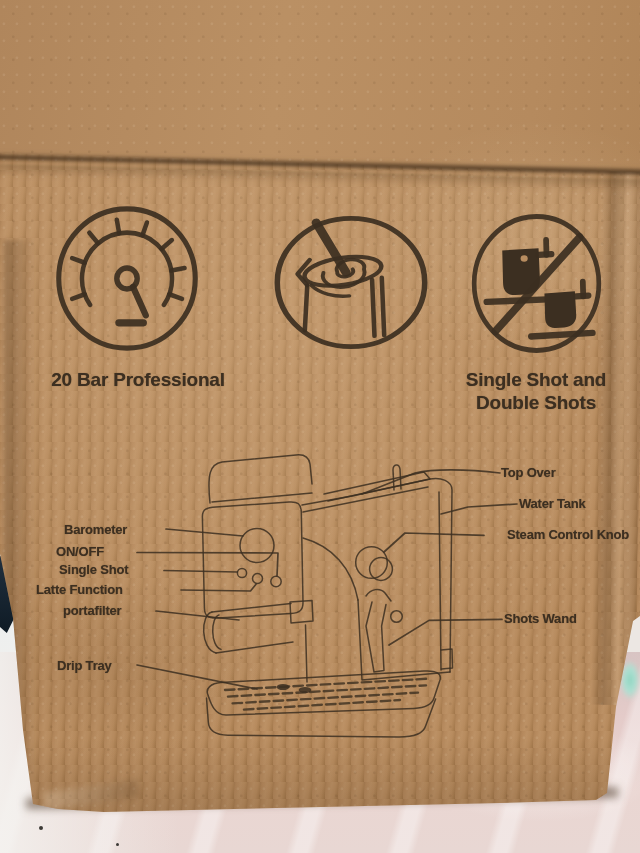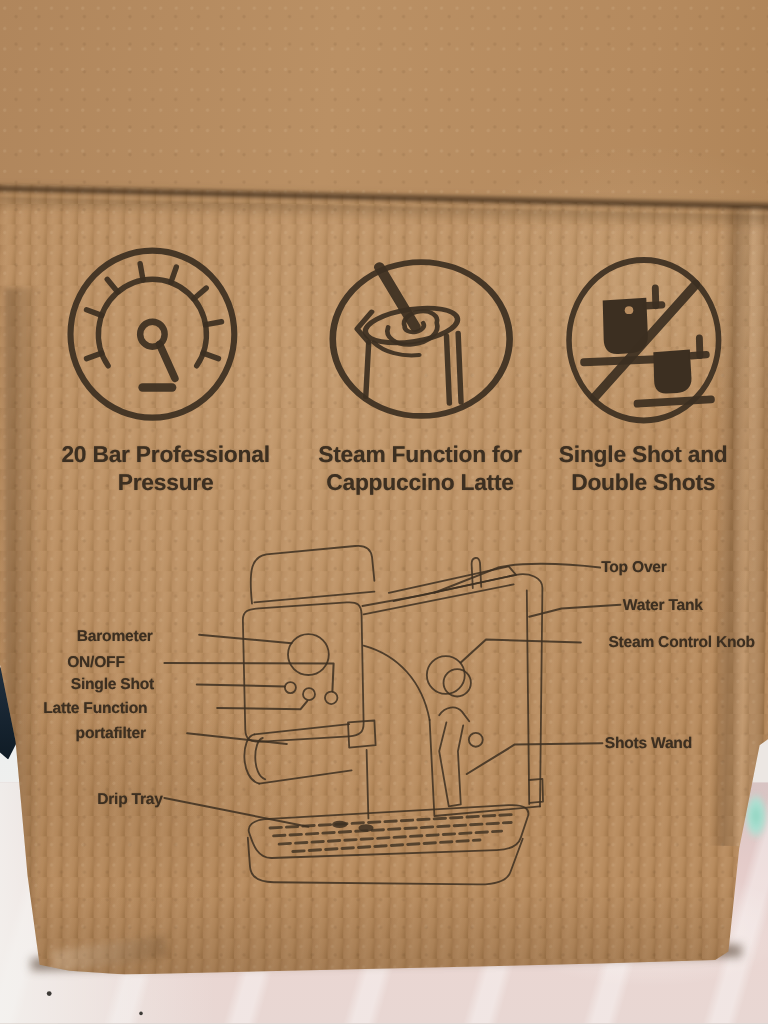--- a/index.html
+++ b/index.html
@@ -130,25 +130,20 @@
           <line x1="79" y1="58.8" x2="88" y2="58.2" stroke-width="4.2"></line>
           <line x1="83.8" y1="48.8" x2="84.1" y2="58.6" stroke-width="4.2"></line>
           <line x1="46" y1="86" x2="91" y2="83.6" stroke-width="4.4"></line>
           <line x1="20" y1="82.5" x2="81.5" y2="18.5" stroke-width="5.4"></line>
         </g>
       </svg>
     </div>
 
     <div class="abs cap ink" style="left:18px;top:368px;">
       <div>20 Bar Professional</div>
-      <div>Pressure</div>
-    </div>
-    <div class="abs cap ink" style="left:230px;top:368px;">
-      <div>Steam Function for</div>
-      <div>Cappuccino Latte</div>
     </div>
     <div class="abs cap ink" style="left:416px;top:368px;">
       <div>Single Shot and</div>
       <div>Double Shots</div>
     </div>
 
     <svg class="abs" style="left:0;top:450px;" width="640" height="310" viewBox="0 0 640 310">
       <g fill="none" stroke="#3c2f21" stroke-opacity=".85" stroke-width="1.5" stroke-linecap="round" stroke-linejoin="round">
         <path d="M 210,53 C 207,24 210,14 222,12 L 296,5 C 305,4 309,8 310,14 L 312,34"></path>
         <path d="M 212,52 L 312,43"></path>
@@ -197,21 +192,21 @@
         <path d="M 484,85.4 L 405,83 L 384,102"></path>
         <path d="M 502,169.4 L 429,170.4 L 389,195"></path>
       </g>
     </svg>
 
     <div class="abs lbl ink" style="left:64px;top:519px;">Barometer</div>
     <div class="abs lbl ink" style="left:56px;top:541px;">ON/OFF</div>
     <div class="abs lbl ink" style="left:59px;top:559px;">Single Shot</div>
     <div class="abs lbl ink" style="left:36px;top:579px;">Latte Function</div>
     <div class="abs lbl ink" style="left:63px;top:600px;">portafilter</div>
-    <div class="abs lbl ink" style="left:57px;top:655px;margin-left:24px;">Drip Tray</div>
+    <div class="abs lbl ink" style="left:57px;top:655px;">Drip Tray</div>
     <div class="abs lbl ink" style="left:501px;top:462px;">Top Over</div>
     <div class="abs lbl ink" style="left:519px;top:493px;">Water Tank</div>
     <div class="abs lbl wrap ink" style="left:486px;top:524px;">Steam Control Knob</div>
     <div class="abs lbl ink" style="left:504px;top:608px;">Shots Wand</div>
   </div>
 
   <div class="abs cardboard speckled flap"></div>
   <div class="abs crease-shadow"></div>
 
 </div>

